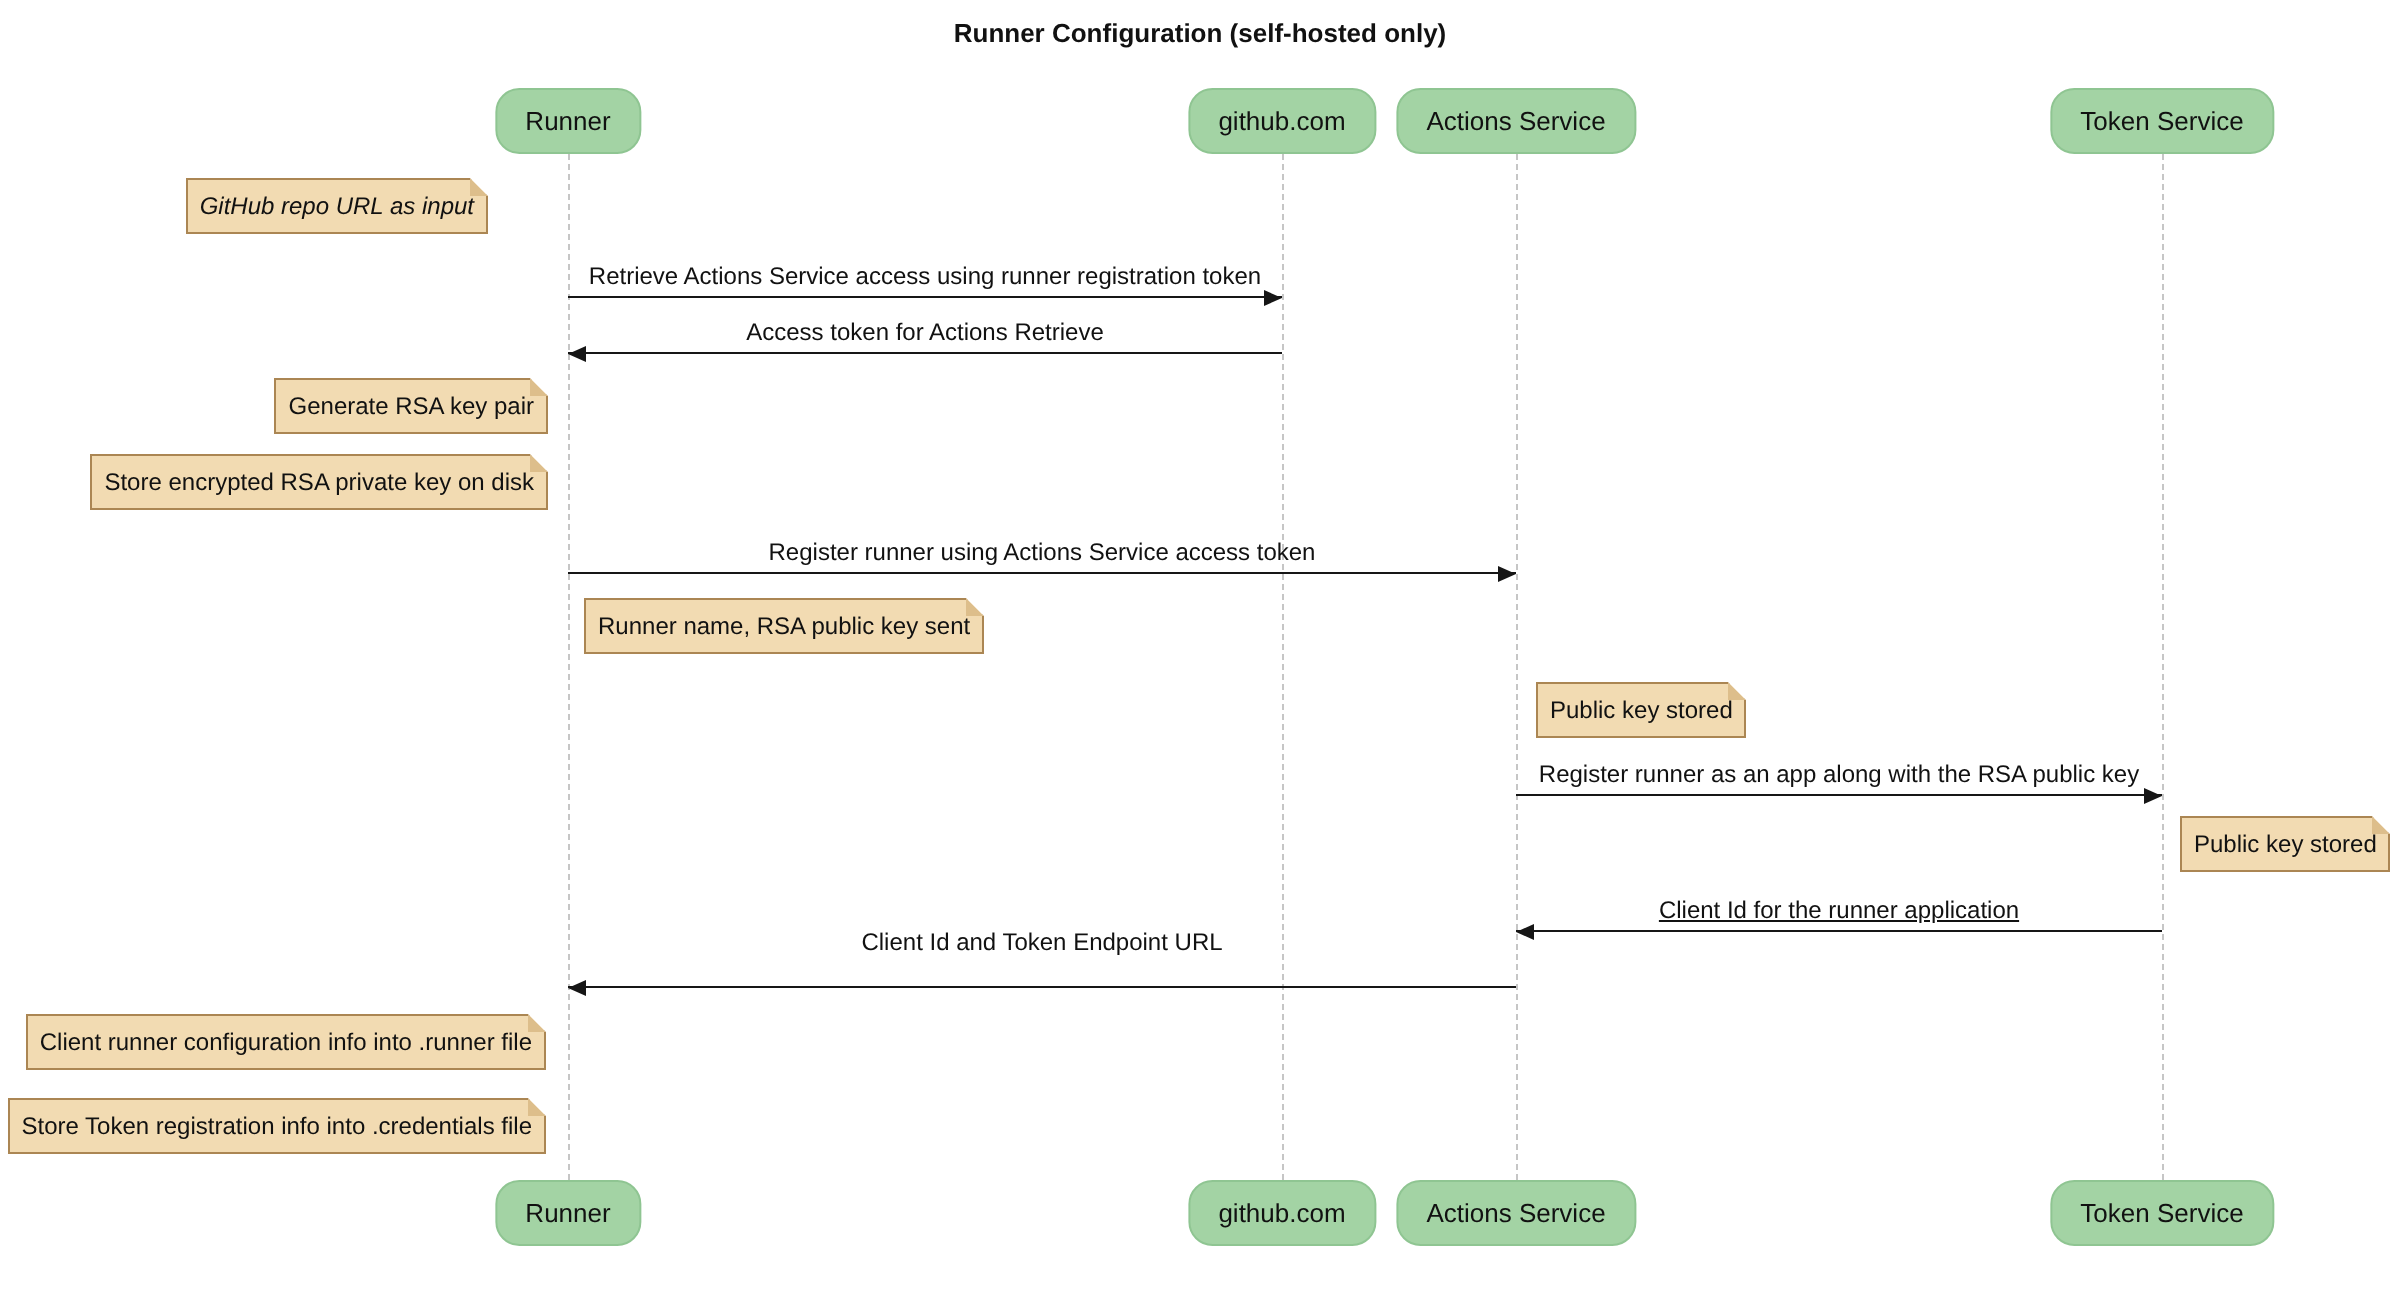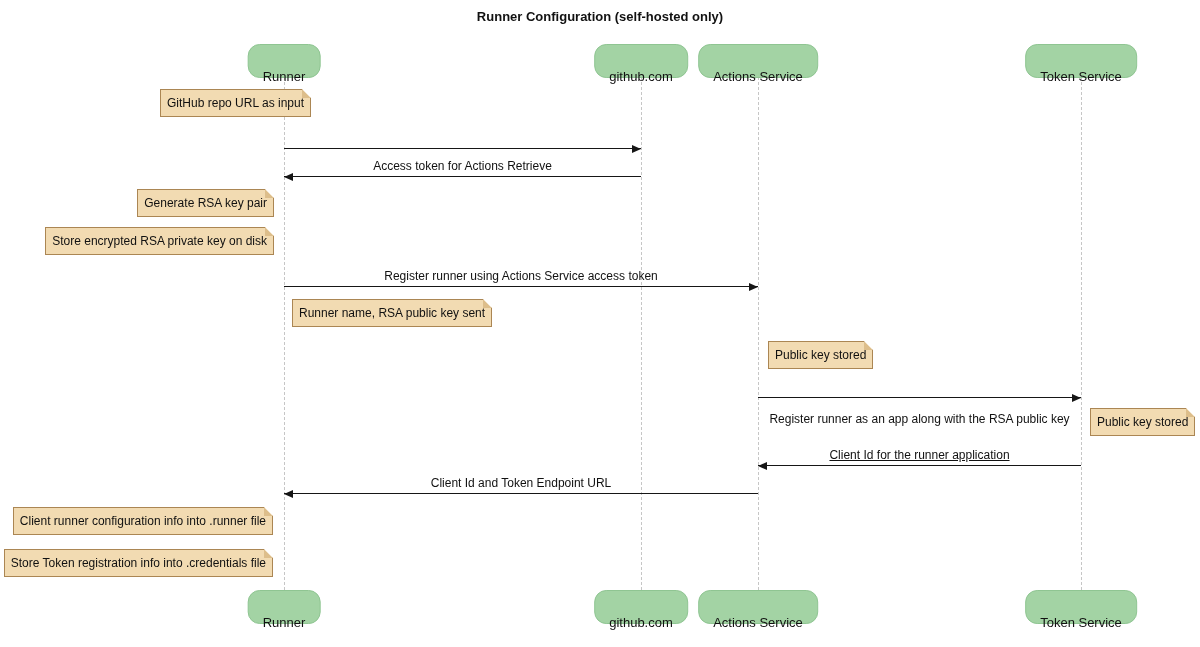--- a/index.html
+++ b/index.html
@@ -22,21 +22,21 @@
     font-weight: bold;
     white-space: nowrap;
     color: #111111;
   }
 
   .participant {
     position: absolute;
     transform: translateX(-50%);
     height: 33px;
     line-height: 31px;
-    padding: 16px 14px;
+    padding: 0 14px;
     font-size: 13px;
     text-align: center;
     white-space: nowrap;
     background: var(--participant-fill, #A3D3A4);
     border: 1px solid var(--participant-border, #8FC592);
     border-radius: 12px;
     color: #111111;
   }
 
   .lifeline {
@@ -105,36 +105,37 @@
     <div class="participant" style="left: 641px; top: 44px;">github.com</div>
     <div class="participant" style="left: 641px; top: 590px;">github.com</div>
     <div class="lifeline" style="left: 758px; top: 77px; height: 513px;"></div>
     <div class="participant" style="left: 758px; top: 44px;">Actions Service</div>
     <div class="participant" style="left: 758px; top: 590px;">Actions Service</div>
     <div class="lifeline" style="left: 1081px; top: 77px; height: 513px;"></div>
     <div class="participant" style="left: 1081px; top: 44px;">Token Service</div>
     <div class="participant" style="left: 1081px; top: 590px;">Token Service</div>
     <div class="msg-line" style="left: 284px; top: 148px; width: 357px;"></div>
     <div class="arrowhead right" style="left: 632px; top: 145px;"></div>
+    <div class="msg-label" style="left: 462.5px; top: 131px;">Retrieve Actions Service access using runner registration token</div>
     <div class="msg-line" style="left: 284px; top: 176px; width: 357px;"></div>
     <div class="arrowhead left" style="left: 284px; top: 173px;"></div>
     <div class="msg-label" style="left: 462.5px; top: 159px;">Access token for Actions Retrieve</div>
     <div class="msg-line" style="left: 284px; top: 286px; width: 474px;"></div>
     <div class="arrowhead right" style="left: 749px; top: 283px;"></div>
     <div class="msg-label" style="left: 521px; top: 269px;">Register runner using Actions Service access token</div>
     <div class="msg-line" style="left: 758px; top: 397px; width: 323px;"></div>
     <div class="arrowhead right" style="left: 1072px; top: 394px;"></div>
-    <div class="msg-label" style="left: 919.5px; top: 380px; margin-top: 32px;">Register runner as an app along with the RSA public key</div>
+    <div class="msg-label" style="left: 919.5px; top: 380px;">Register runner as an app along with the RSA public key</div>
     <div class="msg-line" style="left: 758px; top: 465px; width: 323px;"></div>
     <div class="arrowhead left" style="left: 758px; top: 462px;"></div>
     <div class="msg-label" style="left: 919.5px; top: 448px; text-decoration: underline;">Client Id for the runner application</div>
     <div class="msg-line" style="left: 284px; top: 493px; width: 474px;"></div>
     <div class="arrowhead left" style="left: 284px; top: 490px;"></div>
-    <div class="msg-label" style="left: 521px; top: 476px;">Client Id and Token Endpoint URL</div>
-    <div class="note" style="top: 89px; right: 889px;"><span>GitHub repo URL as input</span><div class="fold-flap"></div><div class="fold-cut"></div></div>
+    <div class="msg-label" style="left: 521px; top: 464px;">Client Id and Token Endpoint URL</div>
+    <div class="note" style="top: 89px; right: 956px; font-style: italic;"><span>GitHub repo URL as input</span><div class="fold-flap"></div><div class="fold-cut"></div></div>
     <div class="note" style="top: 227px; right: 926px;"><span>Store encrypted RSA private key on disk</span><div class="fold-flap"></div><div class="fold-cut"></div></div>
     <div class="note" style="top: 189px; right: 926px;"><span>Generate RSA key pair</span><div class="fold-flap"></div><div class="fold-cut"></div></div>
     <div class="note" style="top: 299px; left: 292px;"><span>Runner name, RSA public key sent</span><div class="fold-flap"></div><div class="fold-cut"></div></div>
     <div class="note" style="top: 341px; left: 768px;"><span>Public key stored</span><div class="fold-flap"></div><div class="fold-cut"></div></div>
     <div class="note" style="top: 408px; left: 1090px;"><span>Public key stored</span><div class="fold-flap"></div><div class="fold-cut"></div></div>
     <div class="note" style="top: 507px; right: 927px;"><span>Client runner configuration info into .runner file</span><div class="fold-flap"></div><div class="fold-cut"></div></div>
     <div class="note" style="top: 549px; right: 927px;"><span>Store Token registration info into .credentials file</span><div class="fold-flap"></div><div class="fold-cut"></div></div>
   </div>
 
 </body></html>

